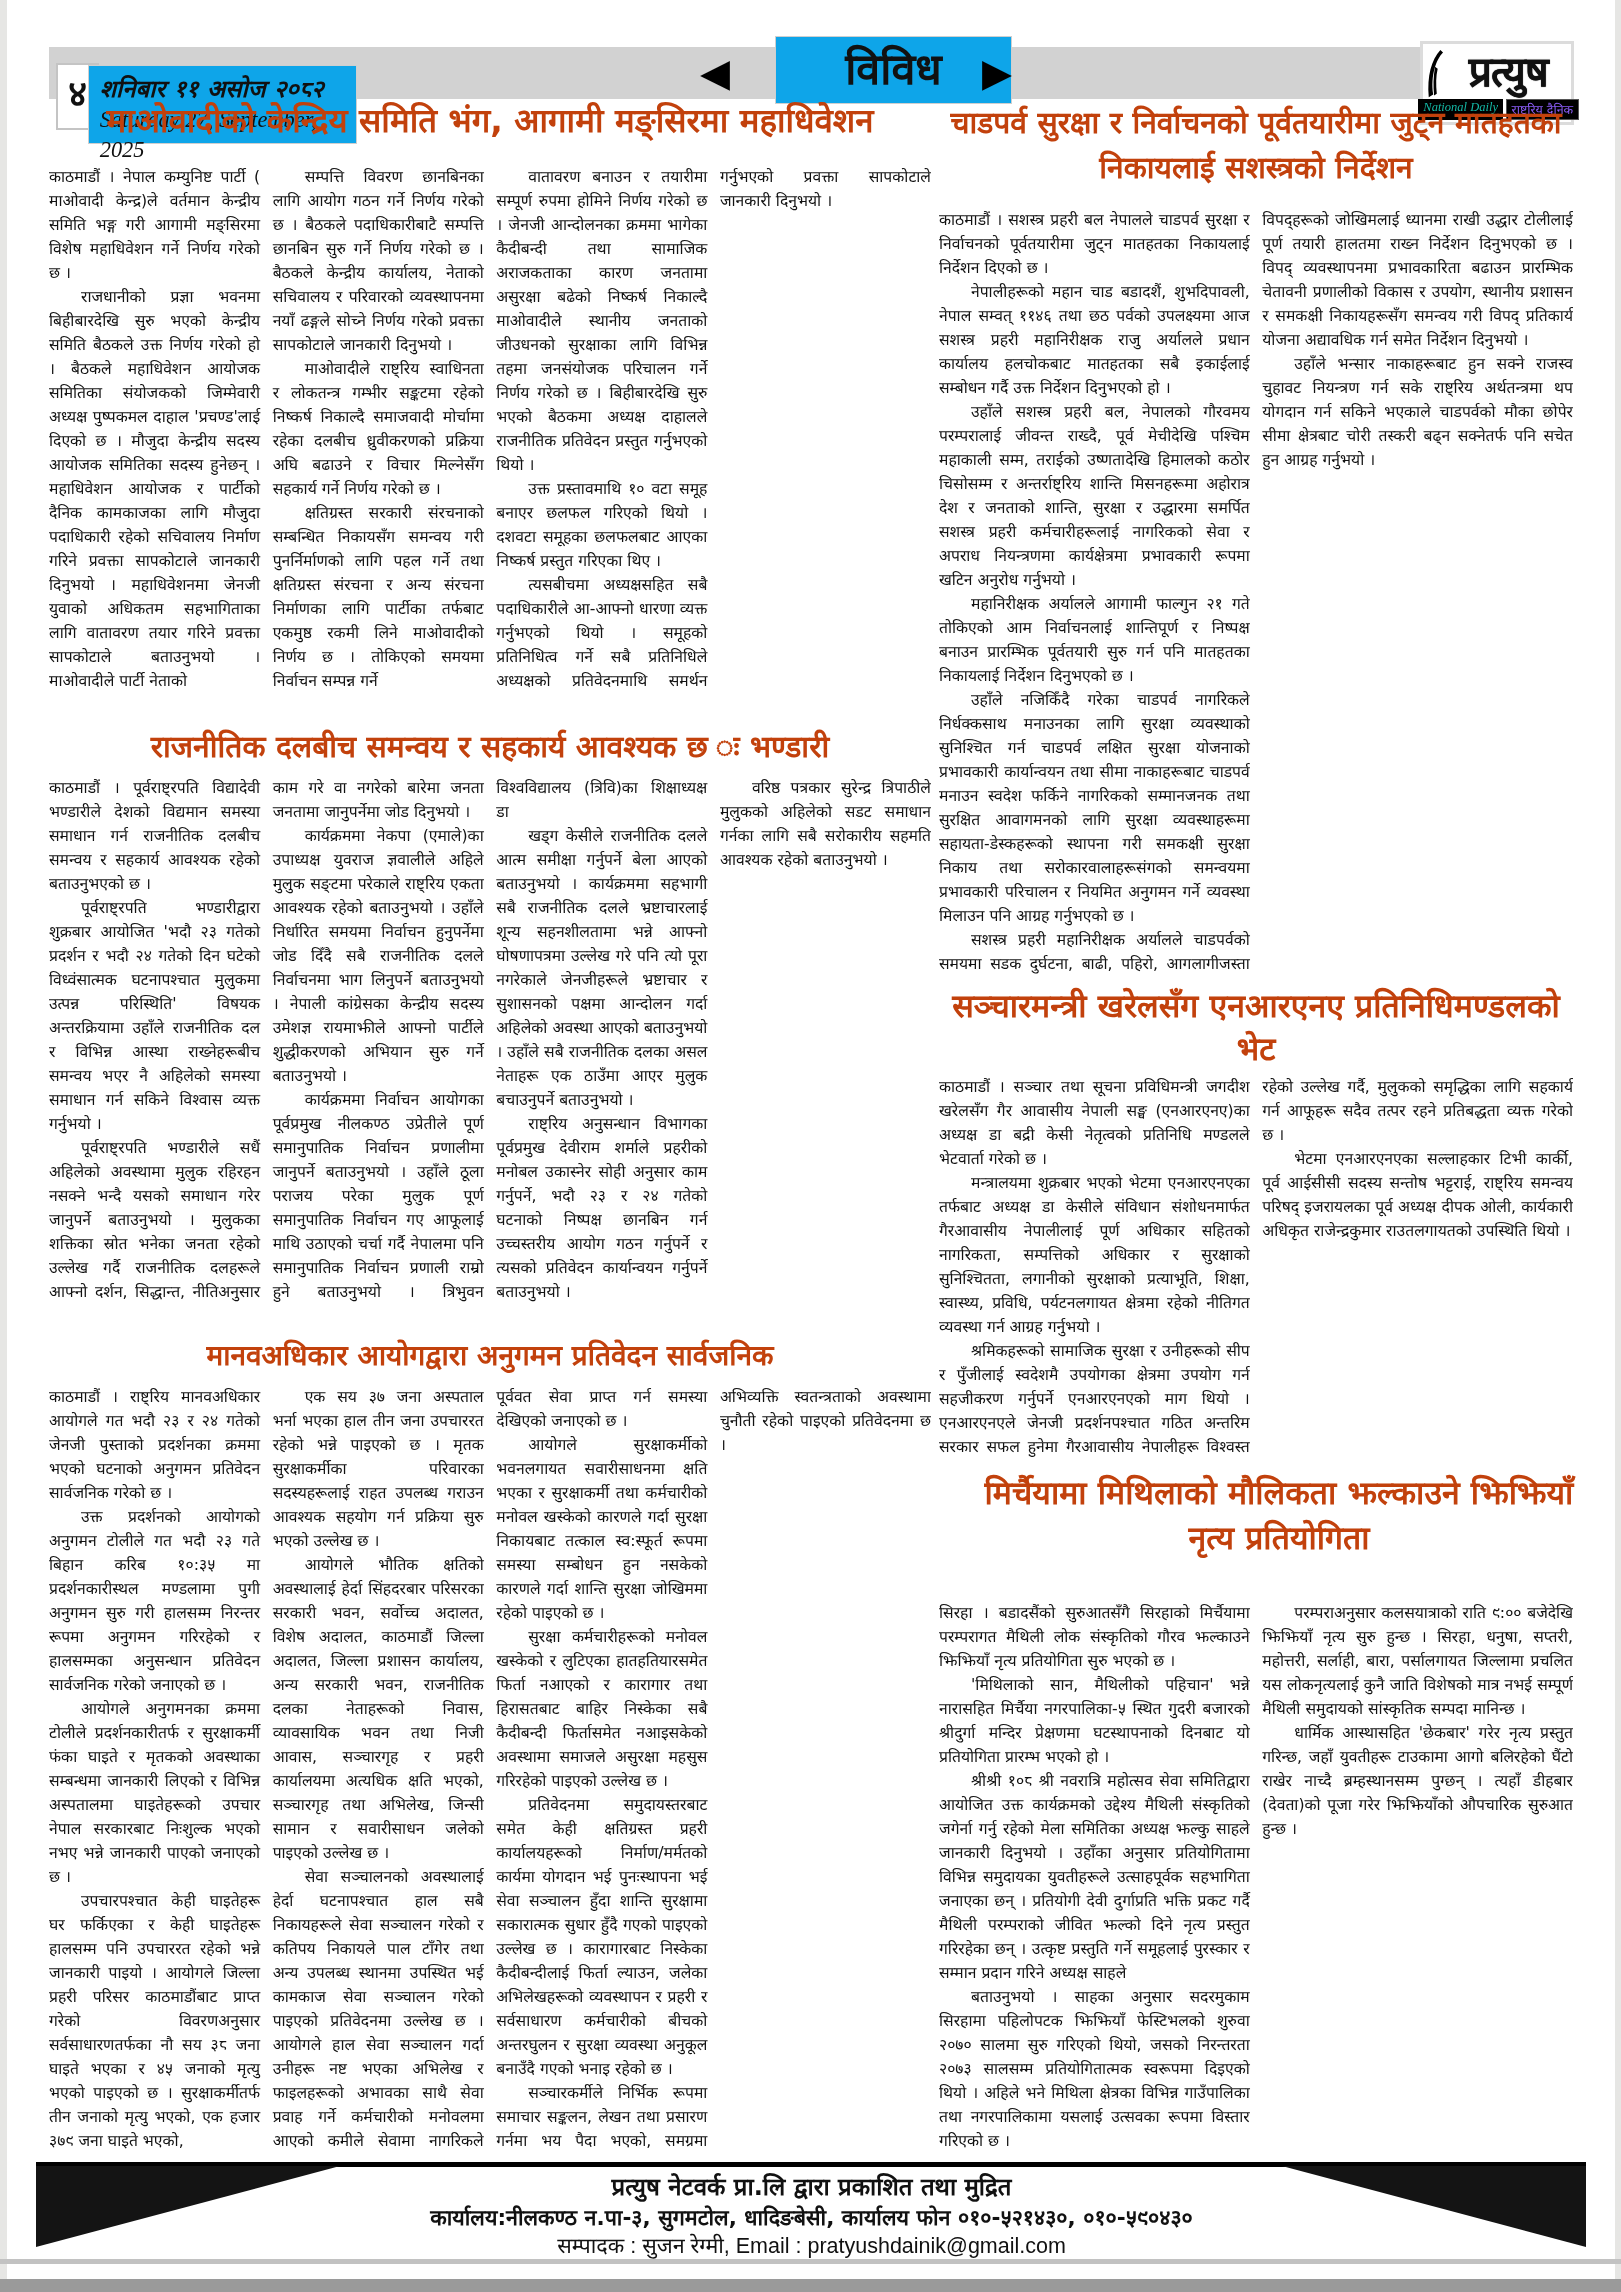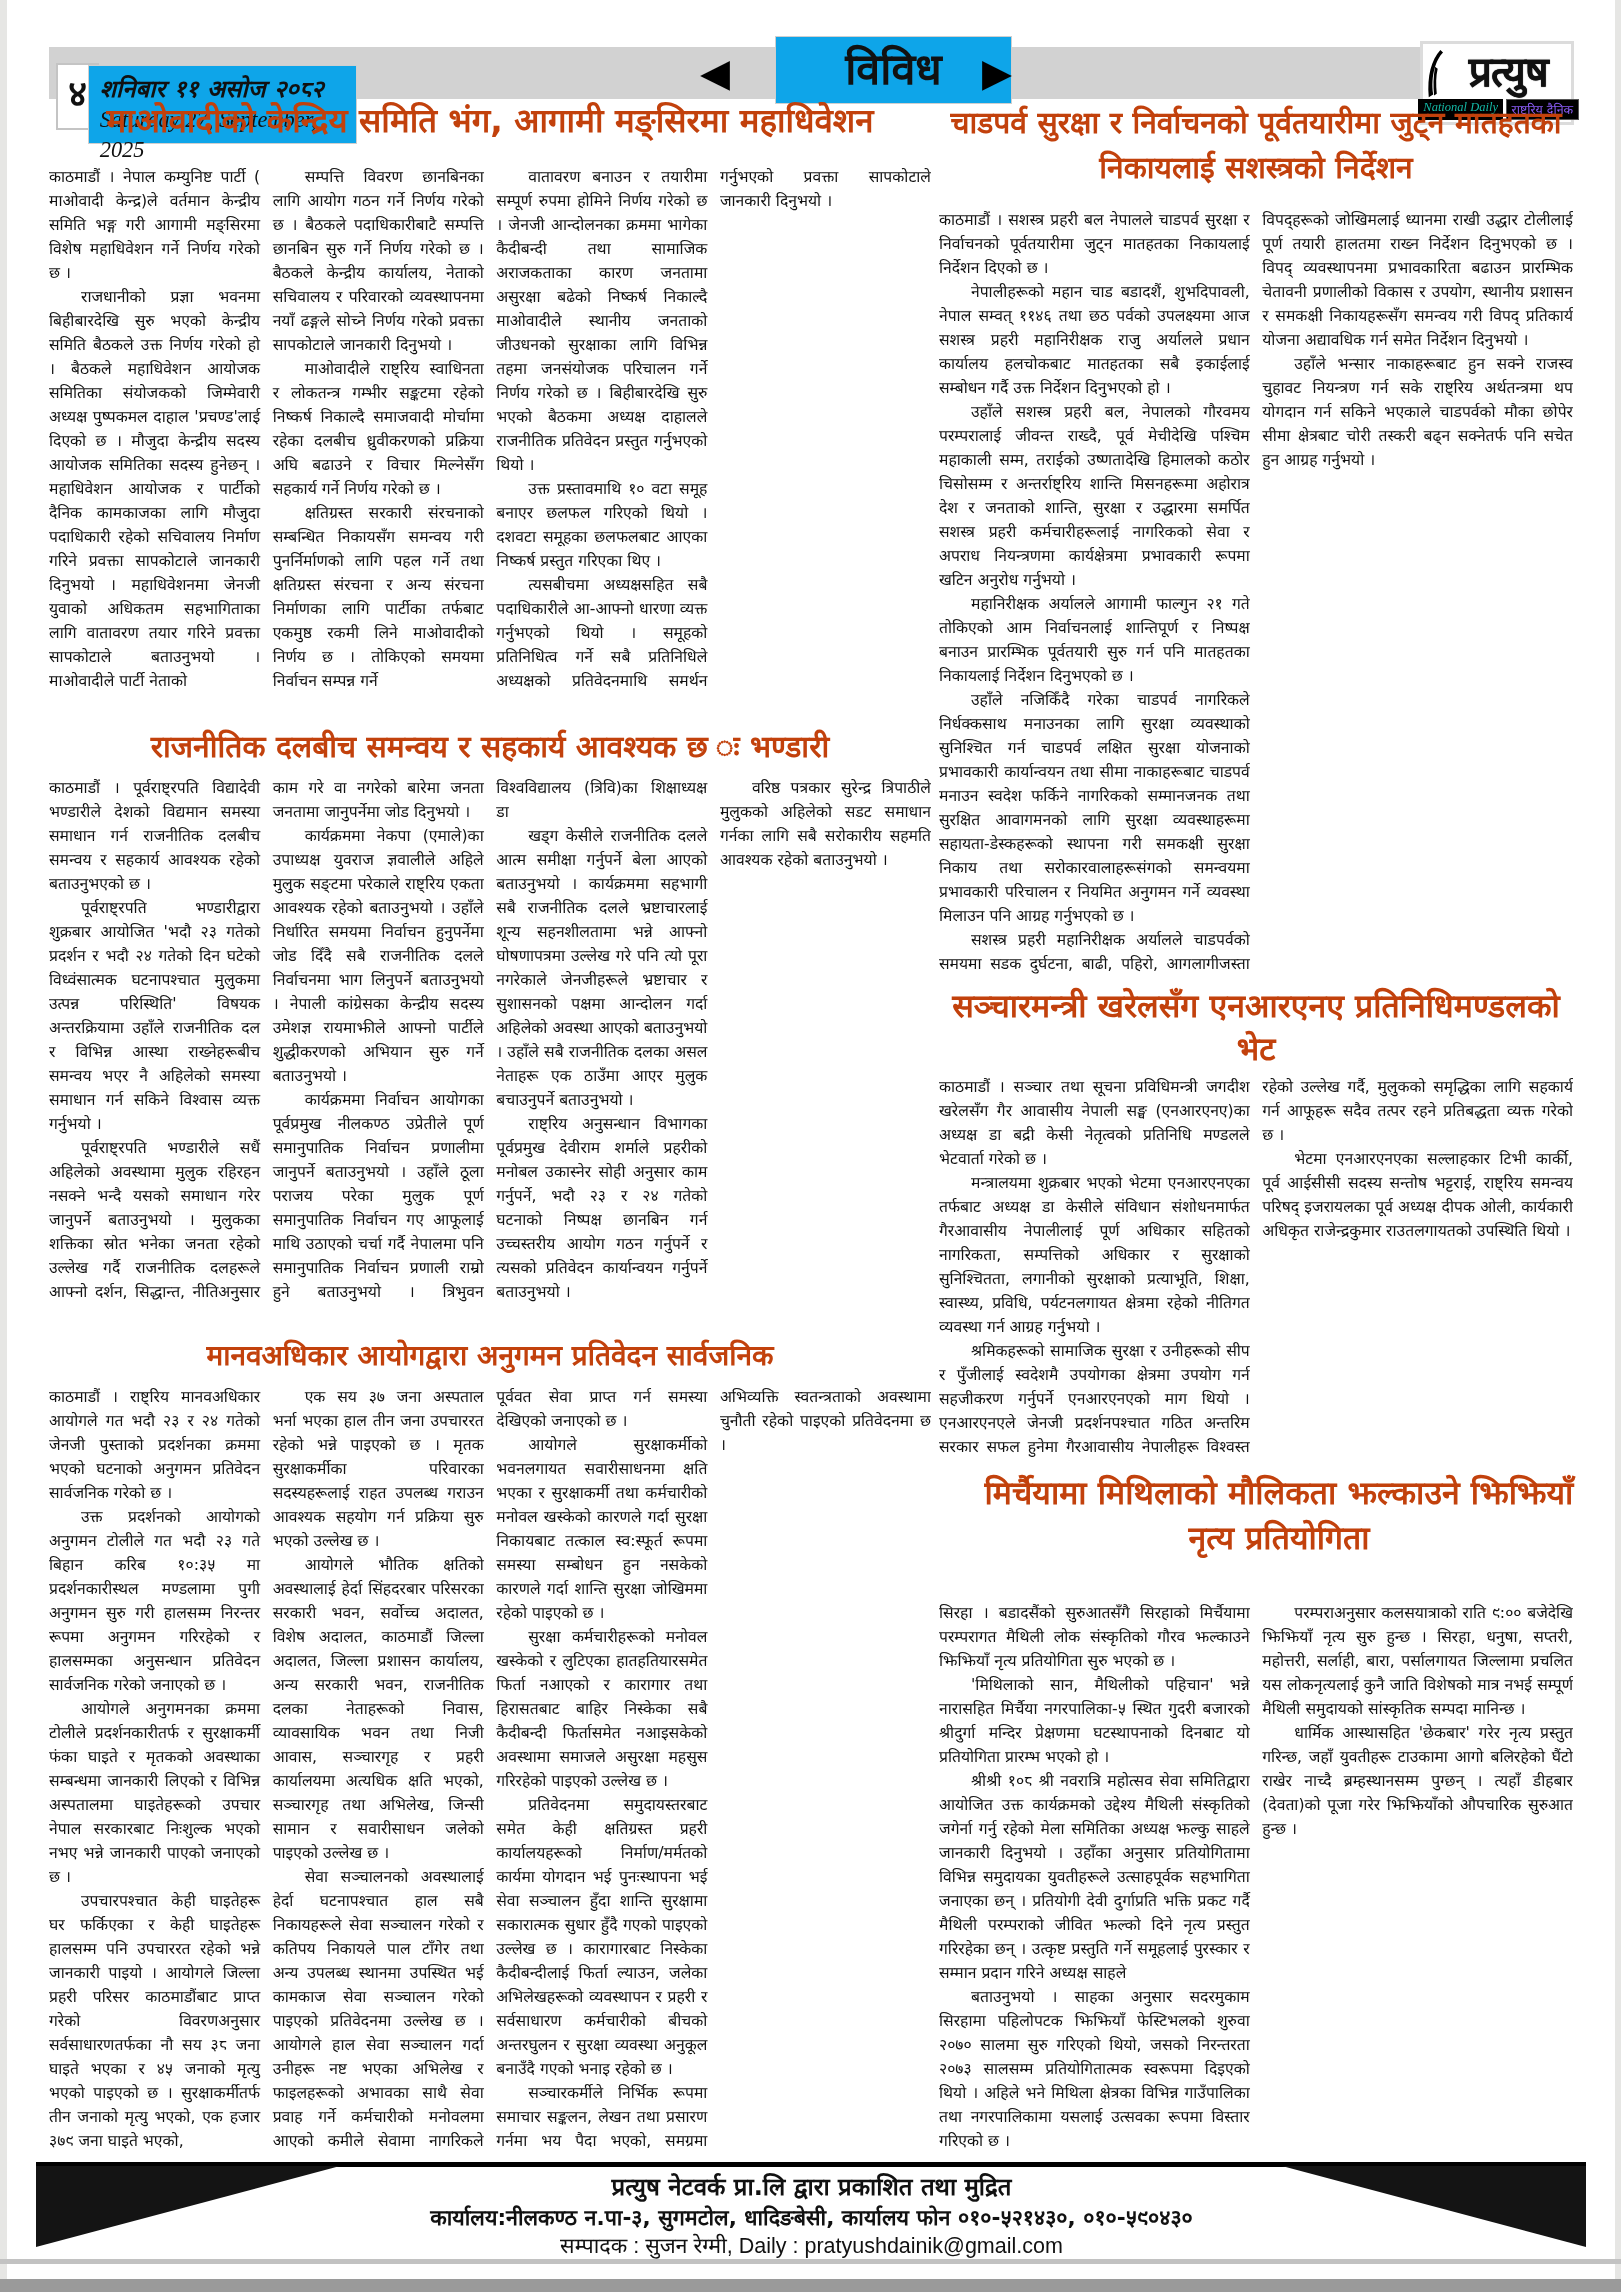--- a/index.html
+++ b/index.html
@@ -156,18 +156,18 @@
       <p>परम्पराअनुसार कलसयात्राको राति ९:०० बजेदेखि झिझियाँ नृत्य सुरु हुन्छ । सिरहा, धनुषा, सप्तरी, महोत्तरी, सर्लाही, बारा, पर्सालगायत जिल्लामा प्रचलित यस लोकनृत्यलाई कुनै जाति विशेषको मात्र नभई सम्पूर्ण मैथिली समुदायको सांस्कृतिक सम्पदा मानिन्छ ।</p>
       <p>धार्मिक आस्थासहित 'छेकबार' गरेर नृत्य प्रस्तुत गरिन्छ, जहाँ युवतीहरू टाउकामा आगो बलिरहेको घैंटो राखेर नाच्दै ब्रम्हस्थानसम्म पुग्छन् । त्यहाँ डीहबार (देवता)को पूजा गरेर झिझियाँको औपचारिक सुरुआत हुन्छ ।</p>
     </div>
 
   <div class="footer-rule"></div>
   <div class="footer-wedge-left"></div>
   <div class="footer-wedge-right"></div>
   <div class="footer-text">
     <div class="f1">प्रत्युष नेटवर्क प्रा.लि द्वारा प्रकाशित तथा मुद्रित</div>
     <div class="f2">कार्यालय:नीलकण्ठ न.पा-३, सुगमटोल, धादिङबेसी, कार्यालय फोन ०१०-५२१४३०, ०१०-५९०४३०</div>
-    <div class="f3">सम्पादक : सुजन रेग्मी, Daily : pratyushdainik@gmail.com</div>
+    <div class="f3">सम्पादक : सुजन रेग्मी, Email : pratyushdainik@gmail.com</div>
   </div>
   <div class="footer-gray-thin"></div>
   <div class="footer-gray-strip"></div>
 </div>
 
 
 </body></html>

